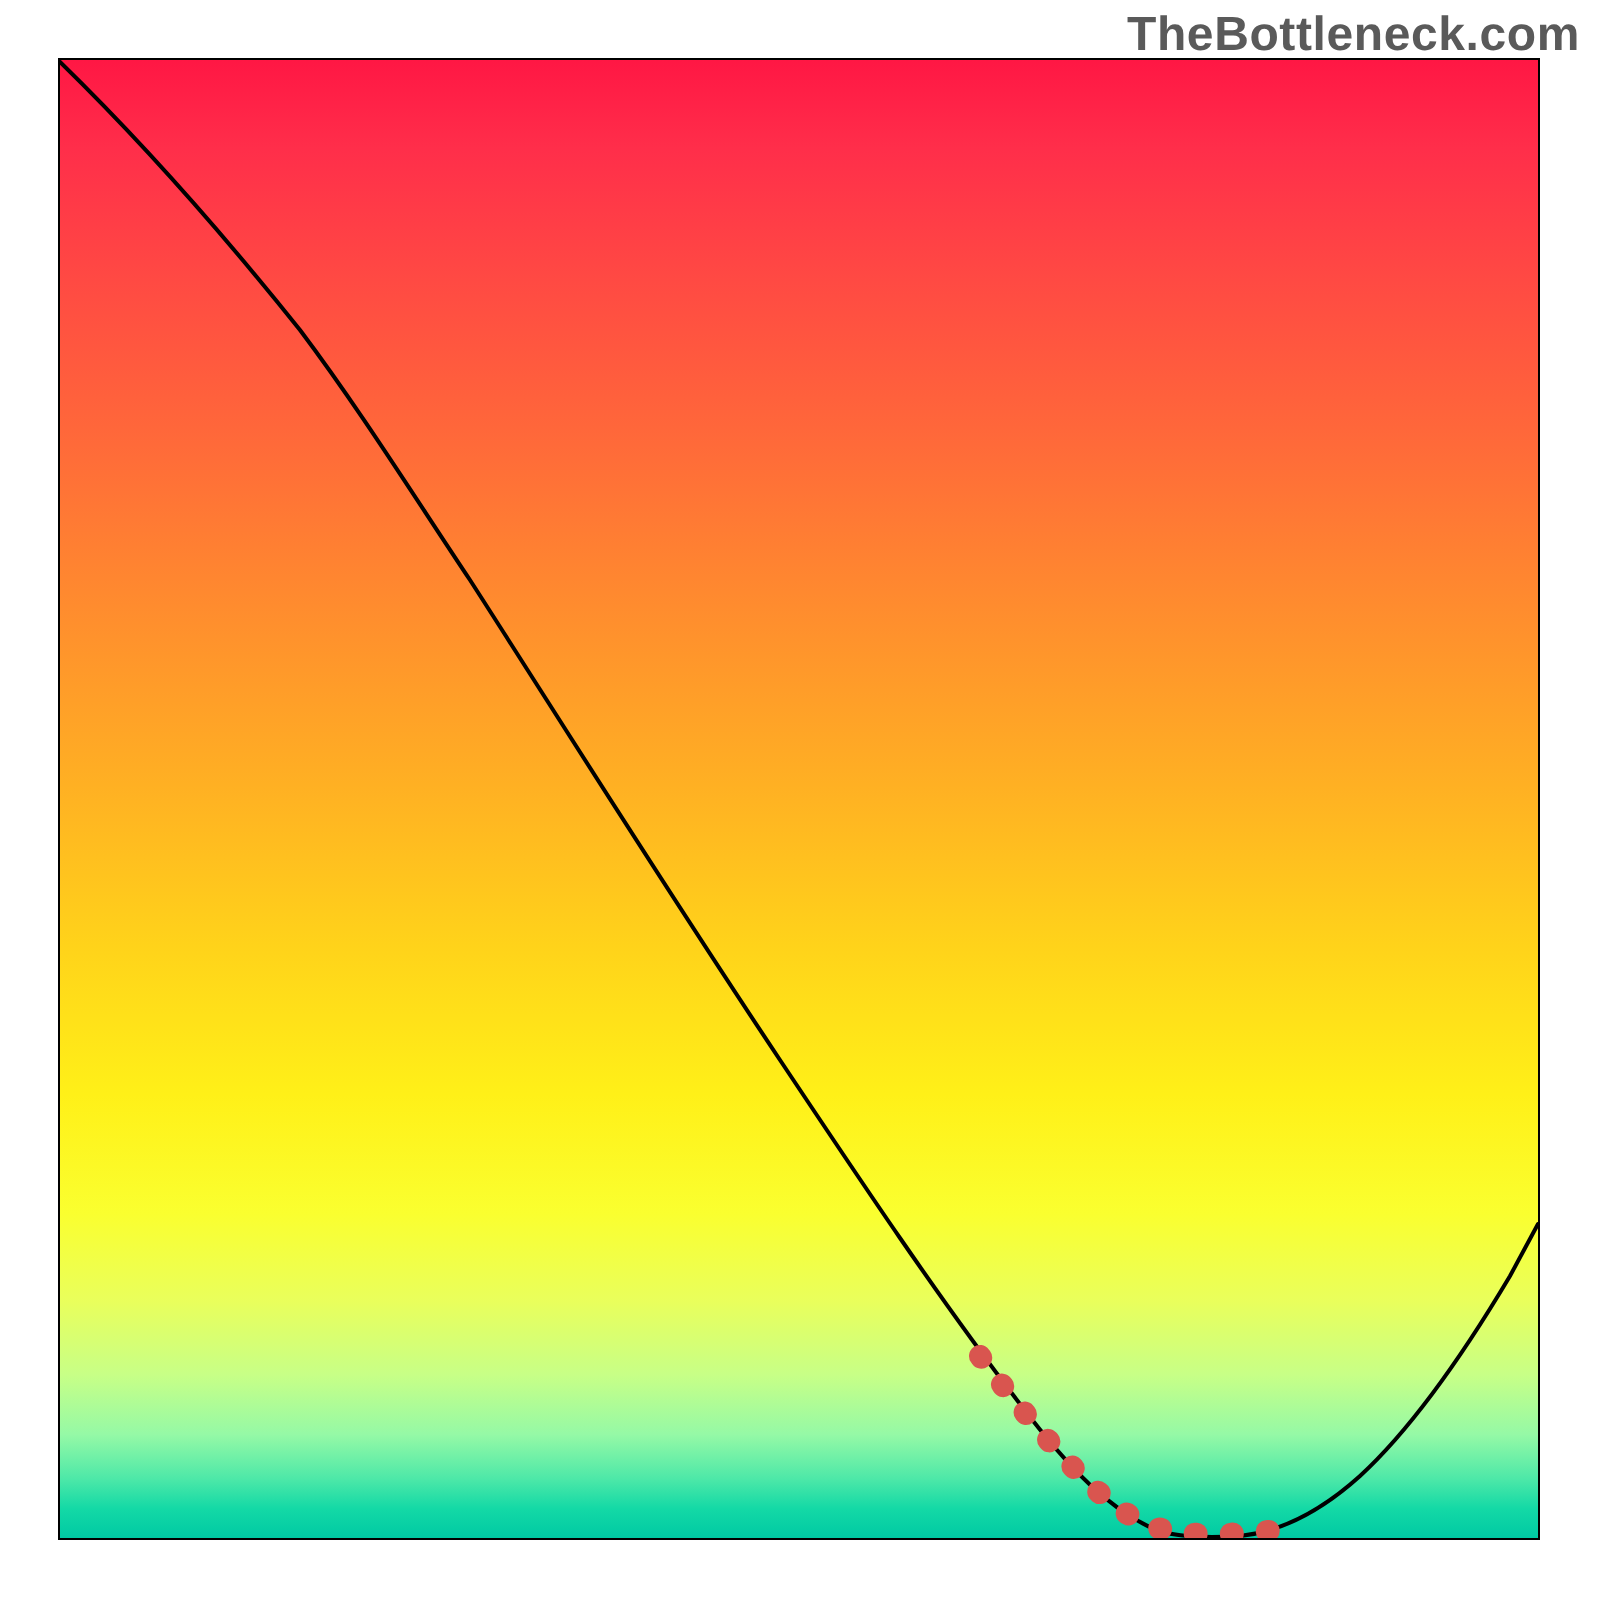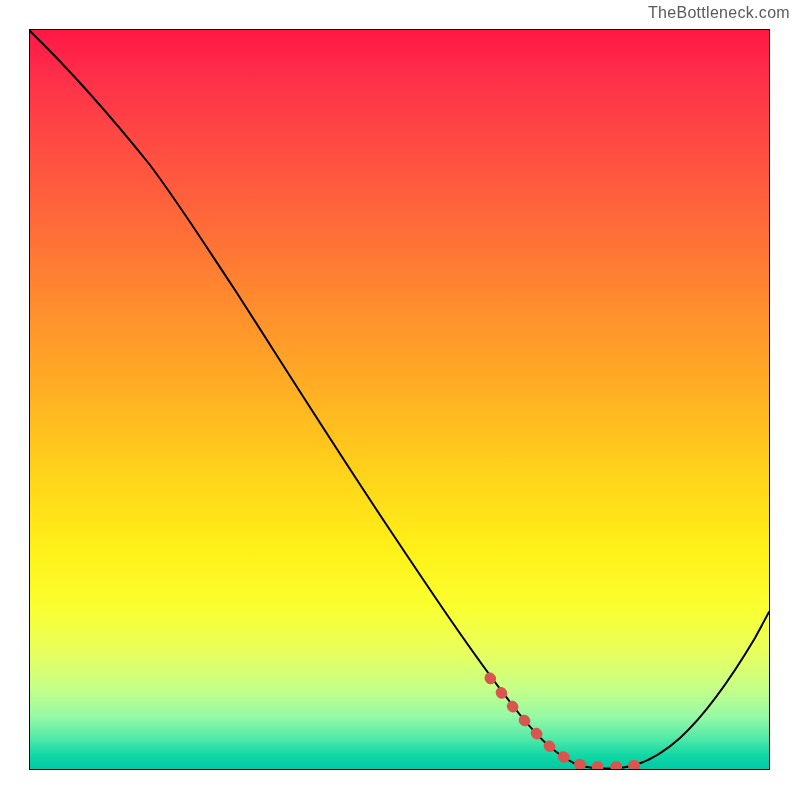--- a/index.html
+++ b/index.html
@@ -13,22 +13,22 @@
   }
   .stage {
     position: relative;
     width: 800px;
     height: 800px;
   }
   .watermark {
     position: absolute;
     top: 4px;
     right: 10px;
-    font-size: 16px;
-    font-weight: 400;
+    font-size: 24px;
+    font-weight: 700;
     color: #5a5a5a;
     letter-spacing: 0.3px;
     z-index: 50;
   }
   .plot-frame {
     position: absolute;
     left: 29px;
     top: 29px;
     width: 741px;
     height: 741px;

